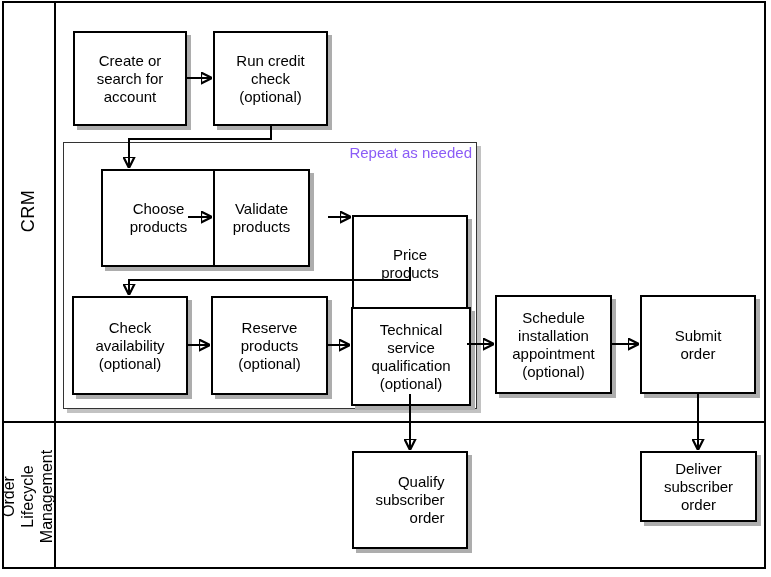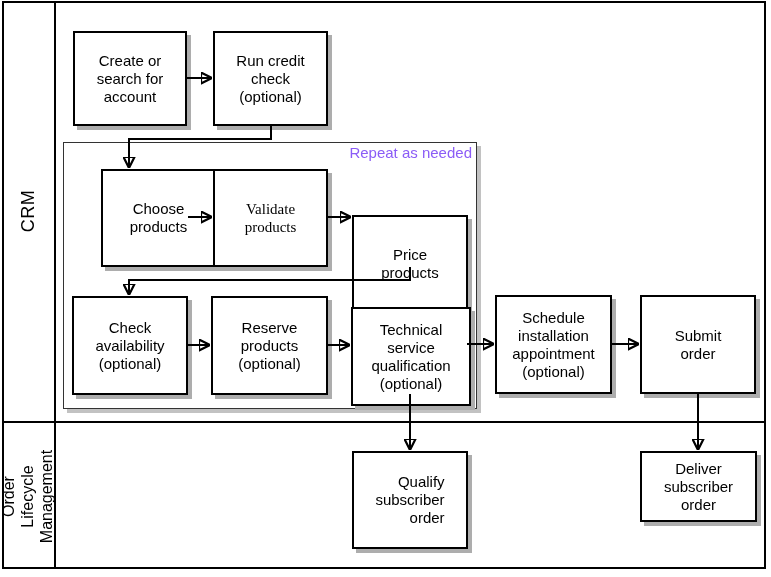--- a/index.html
+++ b/index.html
@@ -83,21 +83,21 @@
     justify-content: center;
     text-align: center;
     font-size: 15px;
     line-height: 18px;
     white-space: pre-line;
     color: #000;
   }
   .b-create   { left: 73px;  top: 31px;  width: 114px; height: 95px; }
   .b-credit   { left: 213px; top: 31px;  width: 115px; height: 95px; }
   .b-choose   { left: 73px;  top: 169px; width: 115px; height: 98px; margin-left: 28px; }
-  .b-validate { left: 213px; top: 169px; width: 115px; height: 98px; font-family: Liberation Serif, serif; }
+  .b-validate { left: 213px; top: 169px; width: 97px; height: 98px; }
   .b-price    { left: 352px; top: 169px; width: 116px; height: 98px; margin-top: 46px; }
   .b-avail    { left: 72px;  top: 296px; width: 116px; height: 99px; }
   .b-reserve  { left: 211px; top: 296px; width: 117px; height: 99px; }
   .b-tsq      { left: 351px; top: 307px; width: 120px; height: 99px; }
   .b-schedule { left: 495px; top: 295px; width: 117px; height: 99px; }
   .b-submit   { left: 640px; top: 295px; width: 116px; height: 99px; }
   .b-qualify  { left: 352px; top: 451px; width: 116px; height: 98px; text-align: right; }
   .b-deliver  { left: 640px; top: 451px; width: 117px; height: 71px; }
   
   .arrows {

